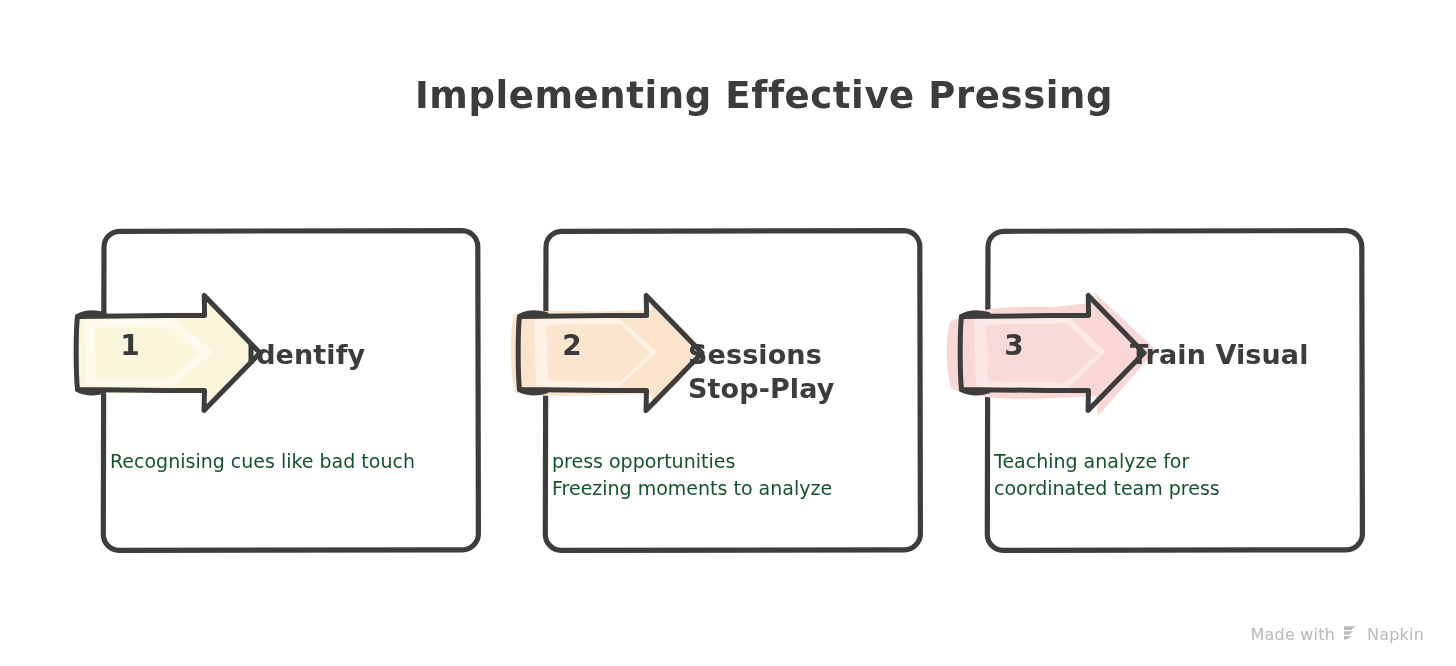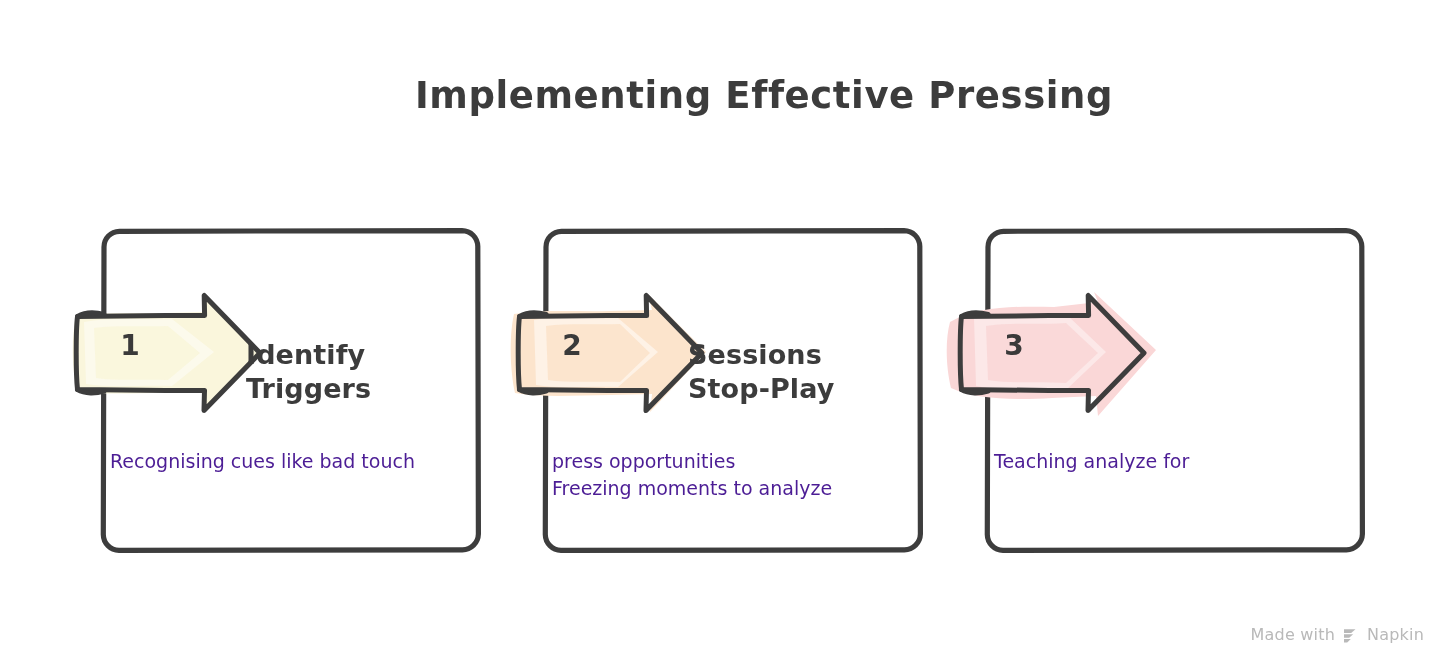--- a/index.html
+++ b/index.html
@@ -115,30 +115,30 @@
   
   .card-body {
     position: absolute;
     left: 22px;
     top: 218px;
     width: 352px;
     font-family: "DejaVu Sans", sans-serif;
     font-size: 19px;
     font-weight: 400;
     line-height: 1.42;
-    color: #4c1d95;
+    color: #14532d;
   }
 
   
   .watermark {
     position: absolute;
     right: 32px;
     bottom: 22px;
     display: flex;
-    align-items: flex-end;
+    align-items: flex-start;
     gap: 7px;
     color: #b9b9b9;
     font-family: "DejaVu Sans", sans-serif;
     font-size: 16px;
     font-weight: 400;
     letter-spacing: 0.2px;
   }
   .watermark-logo {
     display: inline-flex;
     width: 18px;
@@ -174,21 +174,20 @@
           <path d="M13.5 24.5 C12.8 30 12.2 40 12.2 61 C12.2 81 12.8 91 13.5 97.5
                    L13.5 97.5 L101 98.5 L140.5 98.5 L140 118.5 L196 61 L140.2 3.5 L140.6 23.5
                    L101 23.6 Z" stroke="#3d3d3d" stroke-width="5" stroke-linejoin="round" stroke-linecap="round" fill="none"></path>
           <path d="M13.6 24.4 C22 19.5 33 20.5 40 22.5 M13.5 97.6 C21 102 32 101.5 40 99" stroke="#3d3d3d" stroke-width="5" stroke-linecap="round" fill="none"></path>
         </svg>
         <div class="step-number">1</div>
       </div>
 
       <div class="card-heading">
         <div>Identify</div>
-        <div>Triggers</div>
       </div>
 
       <div class="card-body">
         <div>Recognising cues like bad touch</div>
       </div>
     </div>
 
     <div class="card card-2">
       <div class="card-frame">
         <svg width="418" height="342" viewBox="0 0 418 342" fill="none">
@@ -242,24 +241,26 @@
             <path d="M38 34 C62 30 90 33 118 31 L150 61 L118 91 C90 89 62 92 40 88 Z" fill="#fad7d7" opacity="0.9"></path>
           </g>
           <path d="M13.5 24.5 C12.8 30 12.2 40 12.2 61 C12.2 81 12.8 91 13.5 97.5
                    L101 98.5 L140.5 98.5 L140 118.5 L196 61 L140.2 3.5 L140.6 23.5 L101 23.6 Z" stroke="#3d3d3d" stroke-width="5" stroke-linejoin="round" stroke-linecap="round" fill="none"></path>
           <path d="M13.6 24.4 C22 19.5 33 20.5 40 22.5 M13.5 97.6 C21 102 32 101.5 40 99" stroke="#3d3d3d" stroke-width="5" stroke-linecap="round" fill="none"></path>
         </svg>
         <div class="step-number">3</div>
       </div>
 
       <div class="card-heading">
+        <div>Train Visual</div>
       </div>
 
       <div class="card-body">
         <div>Teaching analyze for</div>
+        <div>coordinated team press</div>
       </div>
     </div>
 
   </div>
 
   <div class="watermark">
     <span>Made with</span>
     <span class="watermark-logo">
       <svg width="18" height="16" viewBox="0 0 18 16" fill="none">
         <path d="M2 1.2 L13.5 1.2 L9.2 5.0 L2 5.0 Z" fill="#b9b9b9"></path>

